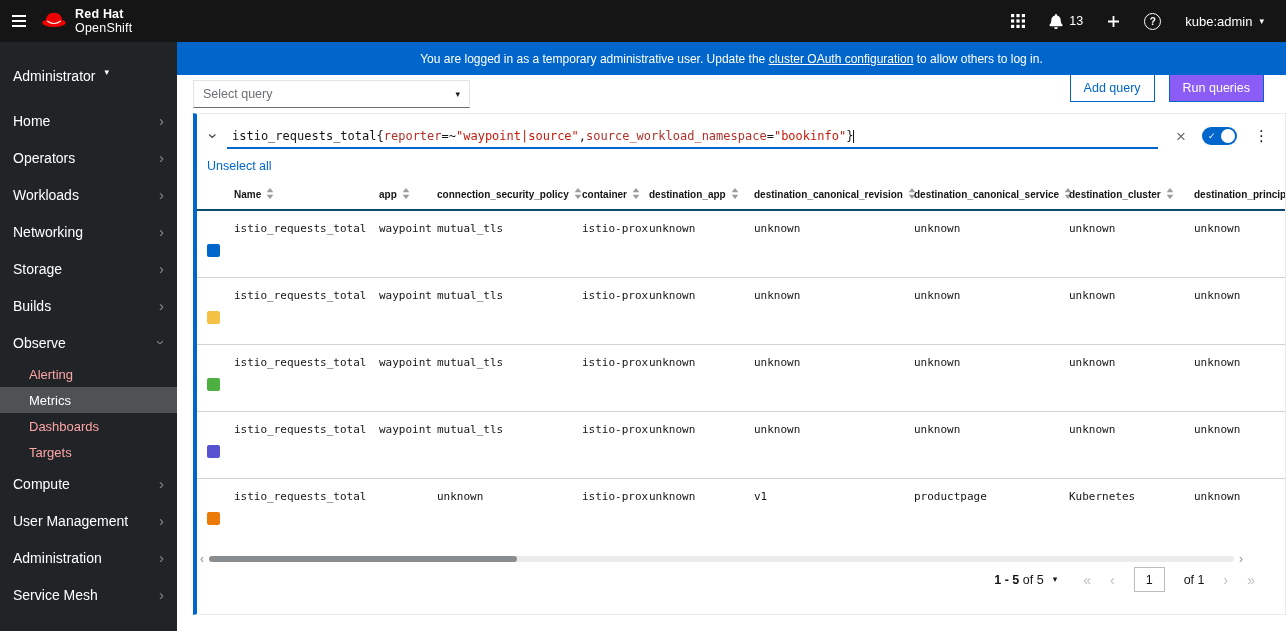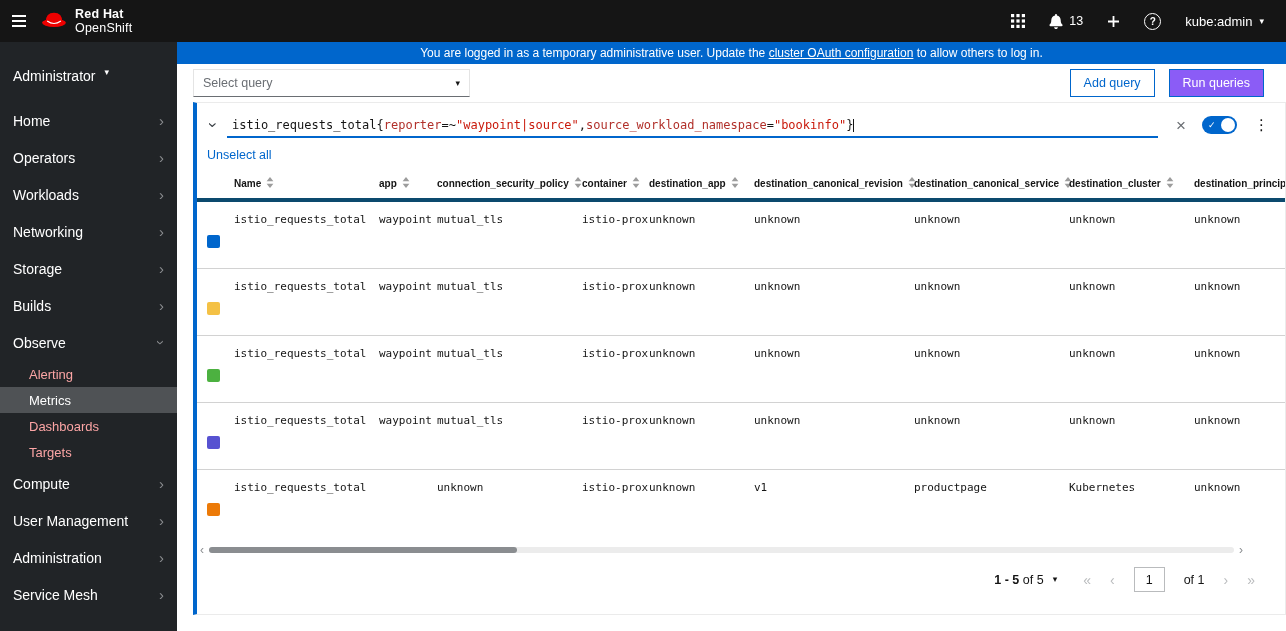--- a/index.html
+++ b/index.html
@@ -22,24 +22,24 @@
   .layout{display:flex;height:589px;}
   .sidebar{width:177px;background:#212427;color:#fff;flex-shrink:0;overflow:hidden;}
   .perspective{display:flex;gap:9px;padding:26px 14px 18px 13px;font-size:14px;cursor:pointer;}
   .nav-item{display:flex;align-items:center;justify-content:space-between;height:37px;padding:0 13px;font-size:14px;cursor:pointer;}
   .chev{color:#8b8d90;font-size:15px;line-height:1;display:inline-block;}
   .chev.down{transform:rotate(90deg);}
   .nav-child{height:26px;display:flex;align-items:center;padding:0 13px 0 29px;font-size:13px;color:#fca5a5;cursor:pointer;}
   .nav-child.selected{background:#4f5255;color:#fff;}
   .content{flex:1;min-width:0;display:flex;flex-direction:column;background:#fff;}
   
-  .banner{height:22px;background:#0066cc;color:#fff;font-size:12px;display:flex;align-items:center;justify-content:center;white-space:pre;flex-shrink:0;}
+  .banner{height:33px;background:#0066cc;color:#fff;font-size:12px;display:flex;align-items:center;justify-content:center;white-space:pre;flex-shrink:0;}
   .banner a{color:#fff;text-decoration:underline;cursor:pointer;}
   
-  .toolbar{display:flex;align-items:flex-end;padding:5px 22px 5px 16px;flex-shrink:0;}
+  .toolbar{display:flex;align-items:center;padding:5px 22px 5px 16px;flex-shrink:0;}
   .select{width:257px;height:26px;background:#fff;border:1px solid #e4e4e4;border-bottom-color:#6a6e73;display:flex;align-items:center;justify-content:space-between;padding:0 9px;font-size:12.5px;color:#6a6e73;cursor:pointer;}
   .select .caret{color:#151515;}
   .toolbar-buttons{margin-left:auto;display:flex;gap:14px;margin-top:-13px;position:relative;z-index:3;}
   .btn{font-size:12.5px;padding:6px 13px;border:1px solid #0066cc;cursor:pointer;}
   .btn.secondary{background:#fff;color:#0066cc;}
   .btn.primary{background:#8b5cf6;color:#fff;}
   
   .card{flex:1;margin:0 0 16px 16px;background:#fff;border:1px solid #ebebeb;border-left:4px solid #0066cc;display:flex;flex-direction:column;min-width:0;}
   .query-row{display:flex;align-items:center;padding:9px 12px 7px 2px;}
   .expand-toggle{background:none;border:none;cursor:pointer;width:28px;height:26px;display:flex;align-items:center;justify-content:center;color:#393f44;}
@@ -51,21 +51,21 @@
   .text-cursor{display:inline-block;width:1px;height:13px;background:#151515;vertical-align:text-bottom;}
   .clear-btn{background:none;border:none;font-size:17px;color:#6a6e73;cursor:pointer;margin:0 10px 0 12px;line-height:1;}
   .switch{width:35px;height:18px;border-radius:9px;background:#0066cc;position:relative;cursor:pointer;flex-shrink:0;}
   .switch .check{position:absolute;left:6px;top:50%;transform:translateY(-50%);color:#fff;font-size:9px;}
   .switch .knob{position:absolute;top:2px;right:2px;width:14px;height:14px;border-radius:50%;background:#fff;}
   .kebab{background:none;border:none;font-size:15px;color:#151515;cursor:pointer;margin-left:13px;padding:0 4px;}
   .unselect{color:#0066cc;font-size:12.5px;margin:3px 0 9px 10px;cursor:pointer;text-decoration:none;align-self:flex-start;}
   
   .metrics-table{width:100%;overflow:hidden;}
   .t-row{display:grid;grid-template-columns:37px 145px 58px 145px 67px 105px 160px 155px 125px minmax(0,1fr);}
-  .t-head{border-bottom:4px solid #0c4a6e;}
+  .t-head{border-bottom:2px solid #0c4a6e;}
   .t-head .t-cell{font-size:10px;font-weight:bold;color:#151515;padding:6px 2px 8px 0;display:flex;align-items:center;gap:5px;white-space:nowrap;overflow:visible;cursor:pointer;}
   .t-body-row{height:66px;border-bottom:1px solid #d2d2d2;}
   .t-body-row:last-child{border-bottom:none;}
   .val-cell{font-family:"DejaVu Sans Mono","Liberation Mono",monospace;font-size:11px;padding:11px 6px 0 0;white-space:nowrap;overflow:hidden;}
   .swatch-cell{padding:32px 0 0 10px;}
   .swatch{display:inline-block;width:13px;height:13px;border-radius:2px;cursor:pointer;}
   
   .scroll-row{display:flex;align-items:center;gap:5px;padding:2px 42px 2px 3px;margin-top:6px;}
   .scroll-caret{color:#8a8d90;font-size:12px;cursor:pointer;line-height:1;}
   .scroll-track{flex:1;height:6px;border-radius:3px;background:#ececec;position:relative;cursor:pointer;}

